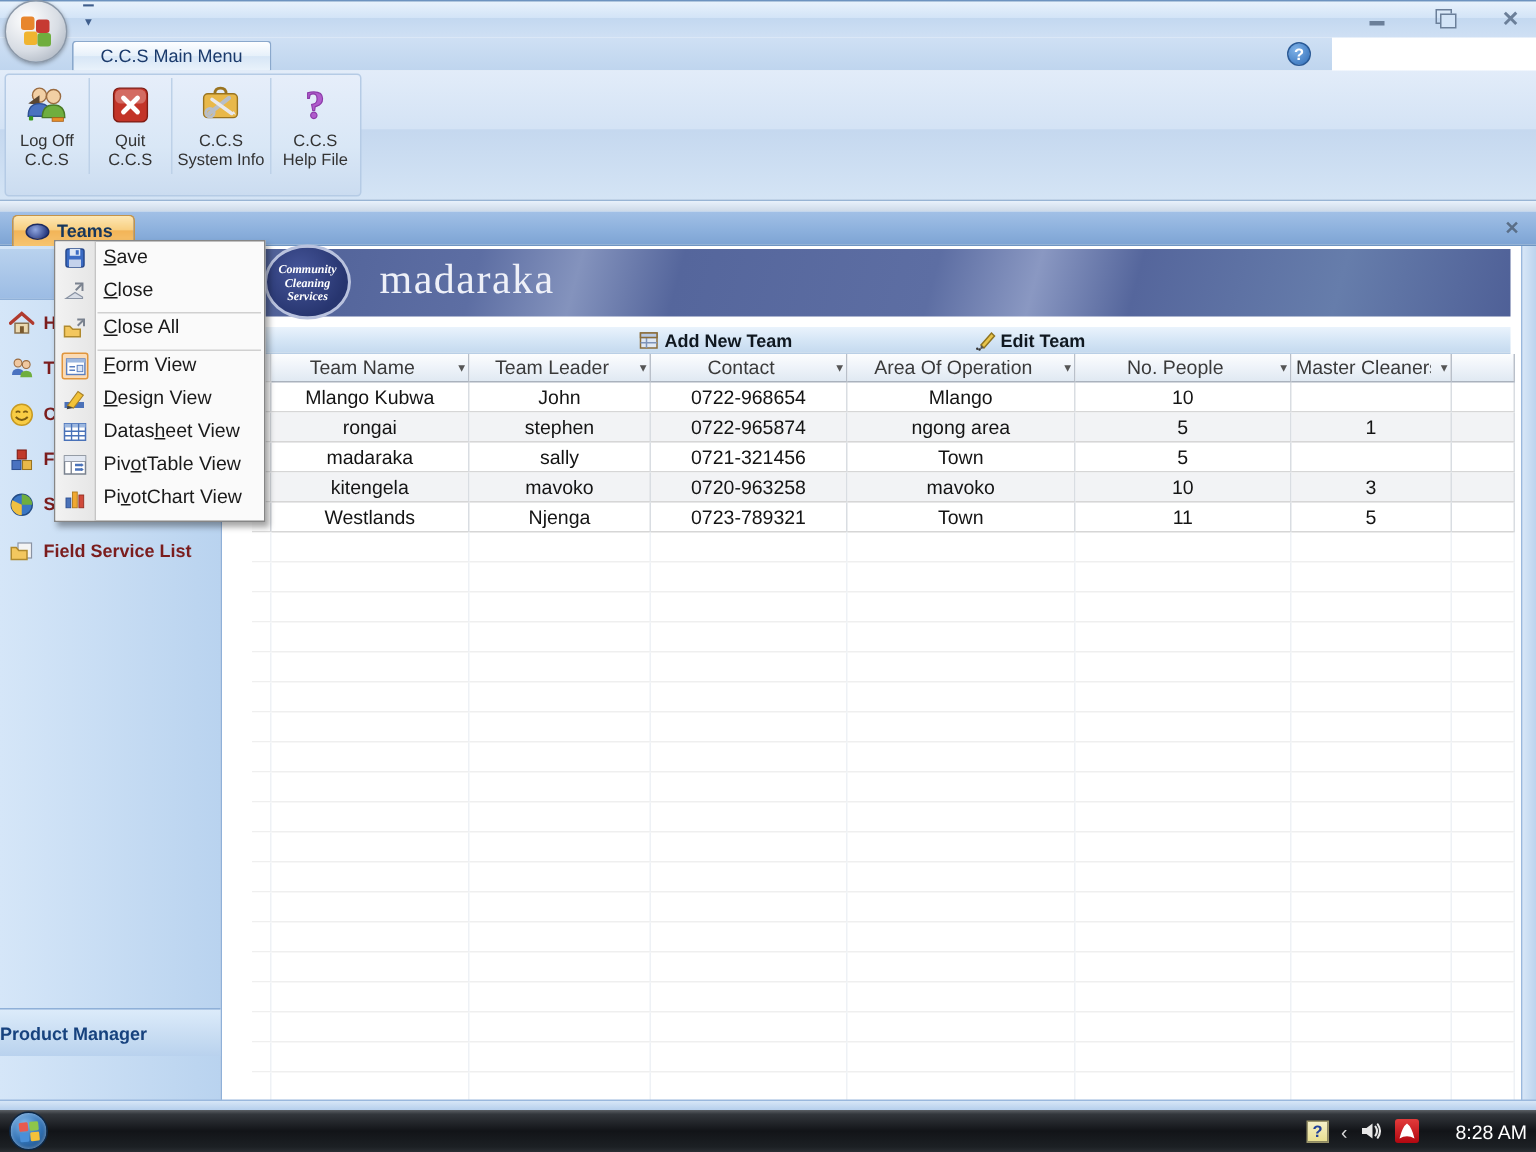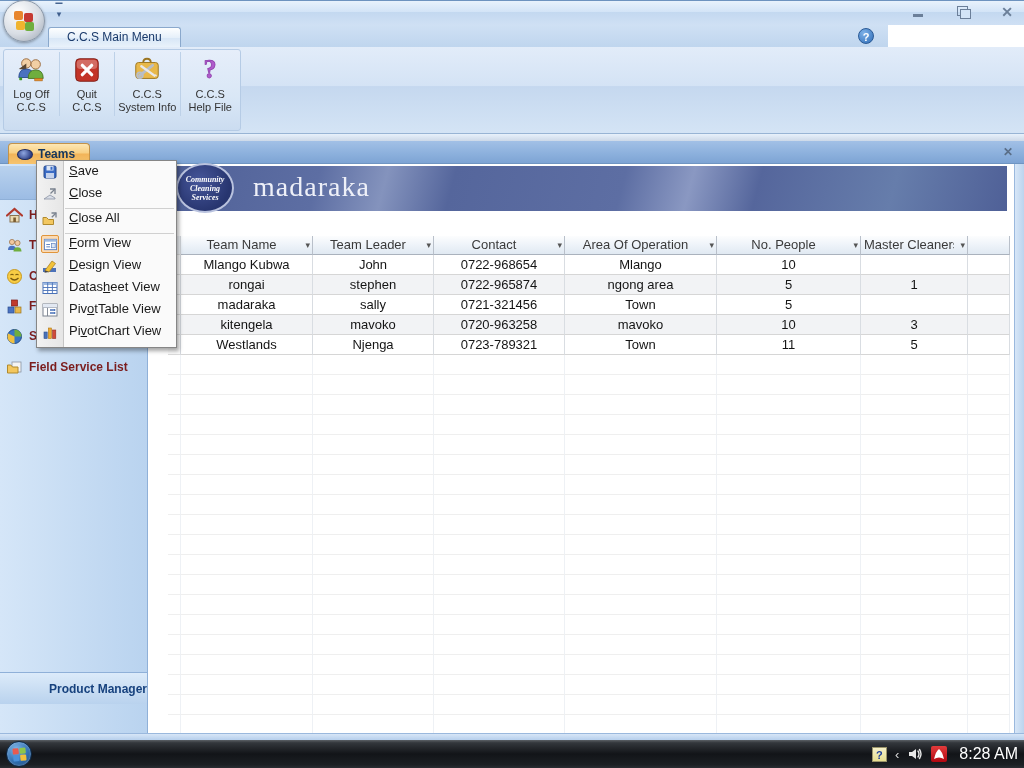--- a/index.html
+++ b/index.html
@@ -76,21 +76,21 @@
   .content { position:absolute; left:0; top:164px; width:1024px; height:576px; background:#fff; }
 
   
   .sidebar { position:absolute; left:0; top:0; width:148px; height:576px;
     background:linear-gradient(to right, #d5e6f8, #b9d3ef); border-right:1px solid #8fb0d8; }
   .sb-band { position:absolute; left:0; top:2px; width:100%; height:34px;
     background:linear-gradient(#b9d2ee, #9cbce4); border-bottom:1px solid #8fb0d8; }
   .sb-item { position:absolute; left:6px; height:20px; display:flex; align-items:center; gap:6px;
     font-size:12px; font-weight:bold; color:#7b1d1d; }
   .sb-item .sic { width:17px; height:17px; }
-  .sb-bottom { position:absolute; left:0; width:147px; height:32px; text-align:right;
+  .sb-bottom { position:absolute; left:0; width:147px; height:32px; text-align:left;
     font-size:12px; font-weight:bold; color:#17427e; line-height:32px;
     background:linear-gradient(#dcebfa 0%, #c7dcf2 60%, #b9d2ee 100%); border-top:1px solid #8fb0d8; }
 
   
   .formarea { position:absolute; left:148px; top:0; width:876px; height:576px; background:#fff; }
   .banner { position:absolute; left:20px; top:2px; width:839px; height:45px;
     background:linear-gradient(105deg,#4f6097 0%, #5d6ea3 18%, #8493bd 26%, #55669c 34%, #5d6ea3 54%, #8a98c2 62%, #55669c 70%, #667dab 86%, #4f6097 100%); }
   .logo-oval { position:absolute; left:8px; top:-3px; width:58px; height:50px; border-radius:50%;
     background:radial-gradient(circle at 40% 35%, #46569a, #27356f 70%);
     border:2px solid #b9c2de; display:flex; flex-direction:column; align-items:center; justify-content:center;
@@ -149,21 +149,21 @@
   .flag { position:absolute; left:6px; top:6px; width:13px; height:13px; transform:rotate(-6deg); }
   .flag i { position:absolute; width:6px; height:6px; border-radius:1px; }
   .flag i:nth-child(1){ left:0; top:0; background:#e85a4f; }
   .flag i:nth-child(2){ left:7px; top:0; background:#8ec64a; }
   .flag i:nth-child(3){ left:0; top:7px; background:#4a90d9; }
   .flag i:nth-child(4){ left:7px; top:7px; background:#f3c13a; }
   .taskbtn { position:absolute; left:58px; top:3px; width:178px; height:22px; border-radius:4px;
     border:1px solid #7a7e84; background:linear-gradient(#4a4e54, #23262b 50%, #17191d);
     display:flex; align-items:center; gap:6px; padding:0 8px; font-size:12px; color:#f0f0f0; }
   .tray { position:absolute; right:6px; top:0; height:28px; display:flex; align-items:center; gap:8px; }
-  .tray .time { font-size:16px; color:#fff; margin-left:4px; }
+  .tray .time { font-size:13px; color:#fff; margin-left:16px; }
   .chev { color:#d8d8d8; font-size:13px; }
   .ccs-oval { width:16px; height:11px; border-radius:50%;
     background:radial-gradient(circle at 40% 35%, #8fa6e0, #2d3f85 75%); border:1px solid #1c2a60; }
   .tray-help { width:15px; height:15px; background:linear-gradient(#f5f0c8,#e8df90); border:1px solid #9a946a;
     color:#21409a; font-size:11px; font-weight:bold; text-align:center; line-height:14px; }
   .avira { width:16px; height:16px; background:linear-gradient(#e23b3b,#b20710); border-radius:2px;
     position:relative; }
   svg { display:block; }
 </style>
 </head>
@@ -327,20 +327,43 @@
     <div class="formarea">
       <div class="banner">
         <div class="logo-oval">
           <span>Community</span>
           <span>Cleaning</span>
           <span>Services</span>
         </div>
         <div class="banner-title">madaraka</div>
       </div>
 
+      <div class="actionbar">
+        <div class="action" style="left:258px">
+          <span class="aic">
+            <svg viewBox="0 0 14 14" width="14" height="14">
+                <rect x="1" y="2" width="11" height="10" fill="#dfe8f4" stroke="#8a6d3b"></rect>
+                <path d="M1 5 H12 M5 2 V12 M1 8.5 H12" stroke="#7e93b8" stroke-width="1"></path>
+                <rect x="1" y="2" width="11" height="3" fill="#b8c9e4" stroke="#8a6d3b"></rect>
+              </svg>
+          </span>
+          <span>Add New Team</span>
+        </div>
+        <div class="action" style="left:482px">
+          <span class="aic">
+            <svg viewBox="0 0 14 14" width="14" height="14">
+                <path d="M4 10 L11 2 L13 4 L6 12 Z" fill="#e8c44a" stroke="#8f7420"></path>
+                <path d="M4 10 L6 12 L3.5 12.8 Z" fill="#555"></path>
+                <circle cx="1.5" cy="12.5" r="0.8" fill="#333"></circle>
+                <circle cx="3" cy="13" r="0.8" fill="#333"></circle>
+              </svg>
+          </span>
+          <span>Edit Team</span>
+        </div>
+      </div>
 
       <div class="sheet">
         <div class="trow thead" id="sheet-head">
             <div class="sel" style="background:#eef1f5"></div>
             <div class="th" style="width:132px">
               <span class="lbl">Team Name</span>
               <span class="arr">▾</span>
             </div>
             <div class="th" style="width:121px">
               <span class="lbl">Team Leader</span>

